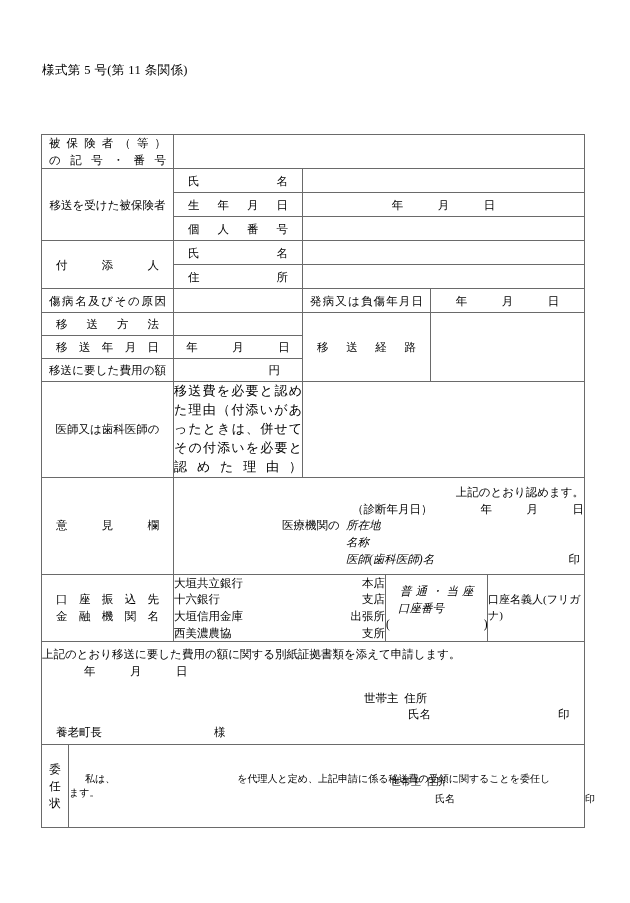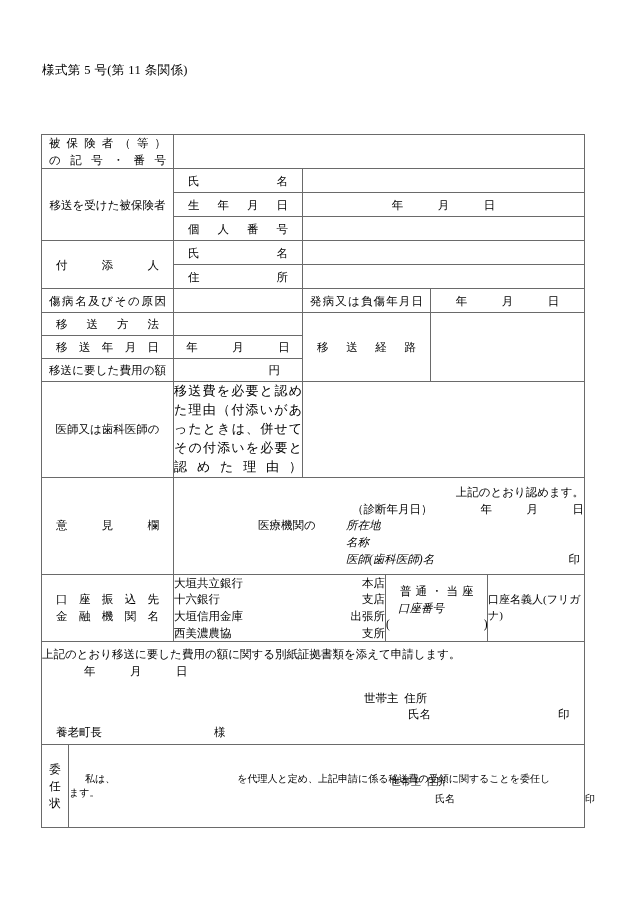--- a/index.html
+++ b/index.html
@@ -68,29 +68,29 @@
     padding:6px 8px 8px 8px;
     font-size:11.5px;line-height:1.85;
   }
   .op-ind{padding-left:22px;text-align:right;}
   .op-row{display:block;white-space:nowrap;}
   .op-date i{font-style:normal;padding:0 12px;}
   .inst{
     display:block;white-space:nowrap;
     padding-left:96px;position:relative;
   }
-  .inst .lab{position:absolute;left:84px;top:0;}
+  .inst .lab{position:absolute;left:108px;top:0;}
   .inst .val{display:inline-block;padding-left:76px;font-style:italic;}
   .seal-r{float:right;padding-right:4px;}
 
   .bank-list{font-size:11.5px;line-height:1.52;padding:3px 4px 3px 6px;}
   .bank-line{display:block;white-space:nowrap;}
   .acct{font-size:11.5px;line-height:1.6;padding:3px 6px;}
   .acct .k{display:block;white-space:nowrap;}
-  .acct .k1{letter-spacing:4px;padding-left:14px;}
+  .acct .k1{letter-spacing:4px;padding-left:14px;font-style:italic;}
   .acct .k2{padding-left:12px;font-style:italic;}
   .acct .k3{white-space:nowrap;}
   .acct .k3 .close{display:inline-block;padding-left:94px;}
   .holder{font-size:11px;padding:3px 3px;vertical-align:top;}
 
   .decl{padding:7px 6px 8px 10px;font-size:11.5px;line-height:1.6;}
   .decl .l1{display:block;white-space:nowrap;}
   .decl .l2{display:block;white-space:nowrap;padding-left:42px;}
   .decl .blk{display:block;position:relative;height:44px;}
   .decl .hh{position:absolute;left:322px;top:10px;white-space:nowrap;}

